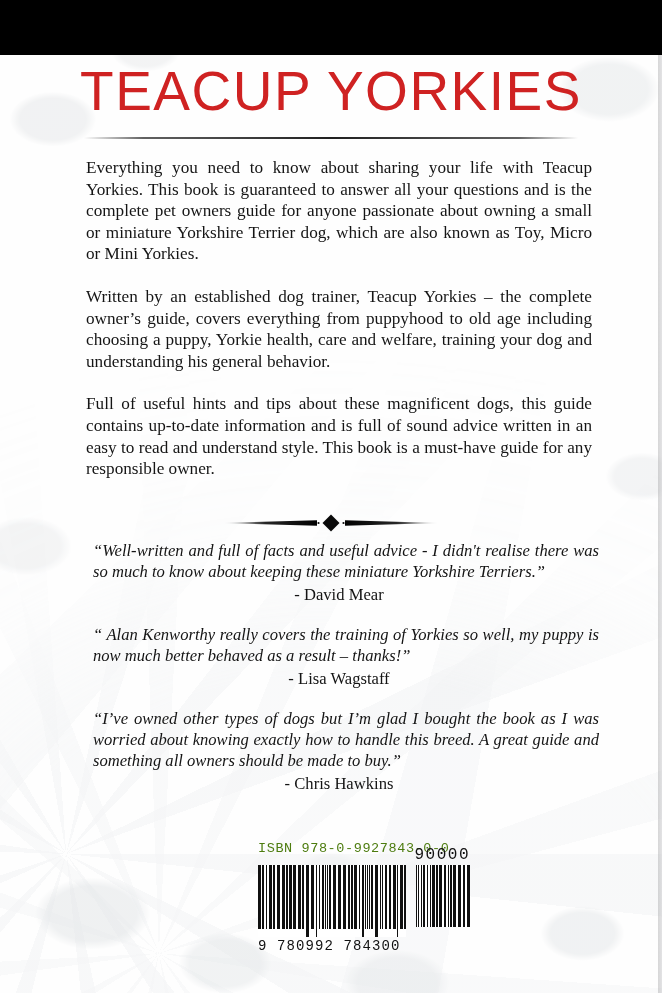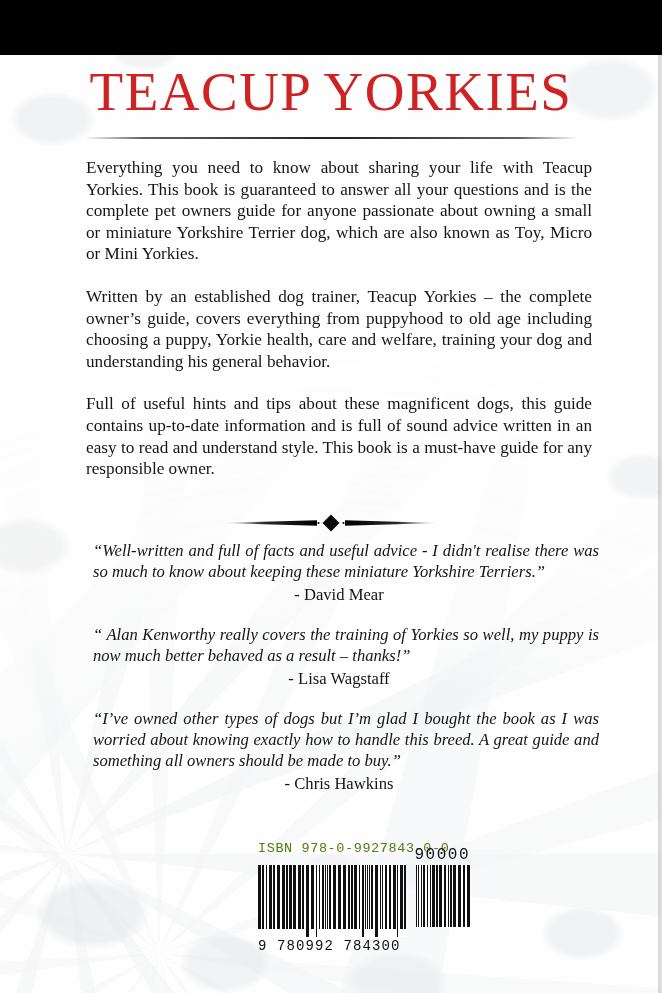--- a/index.html
+++ b/index.html
@@ -73,21 +73,21 @@
     z-index: 3;
   }
 
   
   .title {
     position: absolute;
     top: 63px;
     left: 0;
     width: 662px;
     text-align: center;
-    font-family: Liberation Serif, serif;
+    font-family: Liberation Sans, sans-serif;
     font-size: 55px;
     letter-spacing: 1.5px;
     color: #cf2222;
     line-height: 1.05;
     white-space: nowrap;
   }
   .title-rule {
     position: absolute;
     top: 137px;
     left: 84px;

